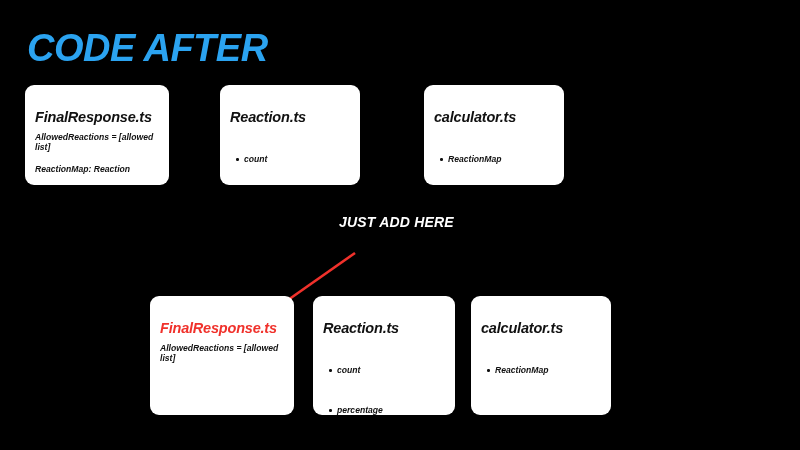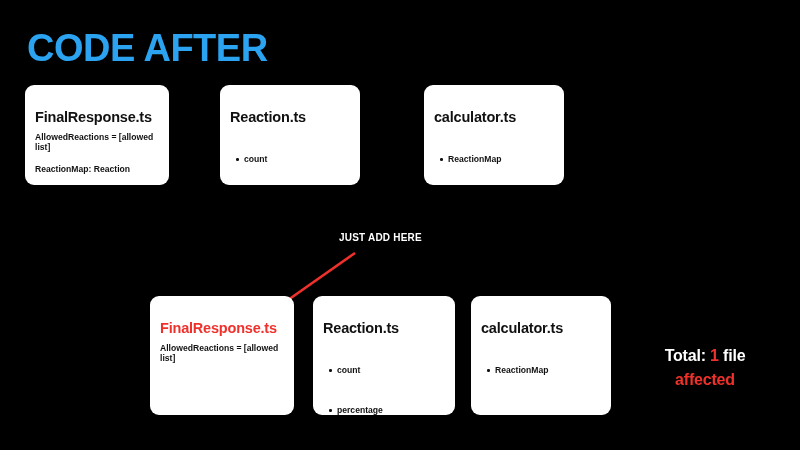--- a/index.html
+++ b/index.html
@@ -13,20 +13,21 @@
     position: relative;
     overflow: hidden;
     font-family: "Liberation Sans", sans-serif;
     background: #000000;
   }
   .stage {
     position: absolute;
     inset: 0;
     width: 800px;
     height: 450px;
+    font-style: italic;
   }
 
   
   .slide-title {
     position: absolute;
     left: 27px;
     top: 28px;
     font-size: 38px;
     line-height: 40px;
     font-weight: bold;
@@ -98,22 +99,22 @@
     font-weight: bold;
     color: #FFFFFF;
     white-space: nowrap;
     letter-spacing: -0.1px;
   }
 
   
   .annotation-label {
     position: absolute;
     left: 339px;
-    top: 231px;
-    font-size: 10px;
+    top: 215px;
+    font-size: 14px;
     line-height: 14px;
     font-weight: bold;
     color: #FFFFFF;
     letter-spacing: 0.2px;
     white-space: nowrap;
   }
   .arrow-svg {
     position: absolute;
     left: 260px;
     top: 244px;
@@ -190,18 +191,14 @@
     </ul>
   </div>
 
   <div class="card" style="left:471px; top:296px; width:140px; height:119px;">
     <div class="card-title">calculator.ts</div>
     <ul class="card-list">
       <li>ReactionMap</li>
     </ul>
   </div>
 
-  <div class="total-callout">
-    <div><span>Total: </span><span class="hl">1</span><span> file</span></div>
-    <div class="total-line2">affected</div>
-  </div>
 
 </div>
 
 </body></html>

